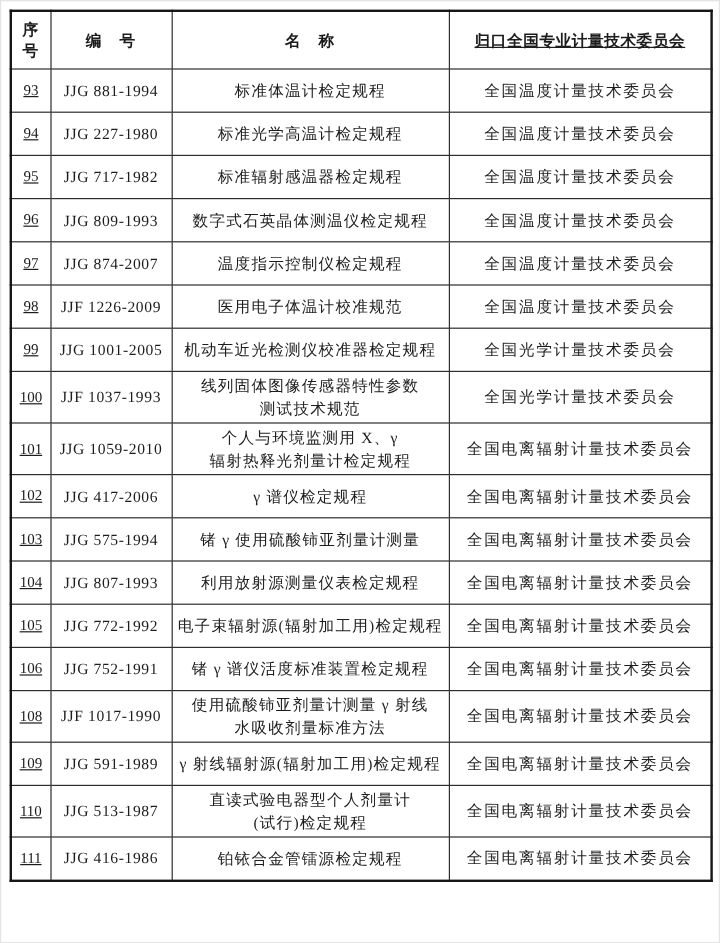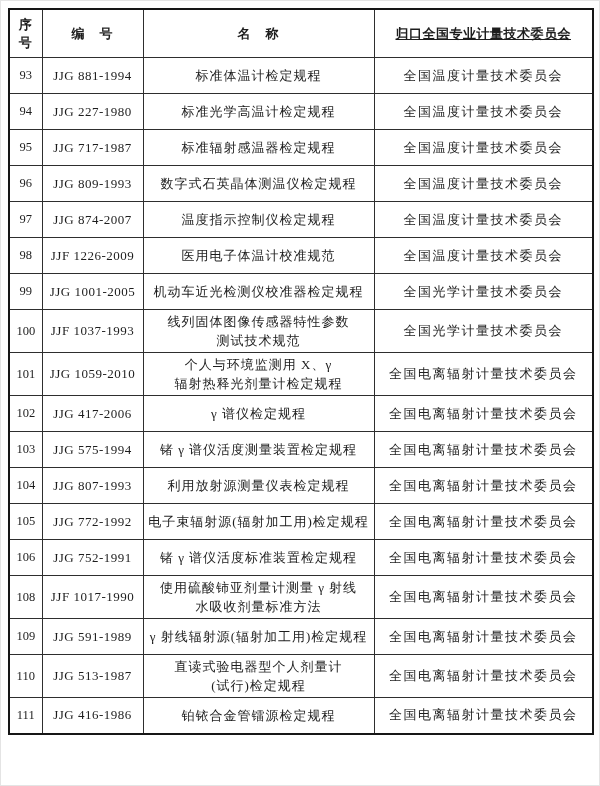--- a/index.html
+++ b/index.html
@@ -50,20 +50,21 @@
 
   tbody tr { height: 36px; }
 
   td {
     font-family: "Liberation Serif", "DejaVu Serif", serif;
     font-size: 13px;
   }
   td.cell-no {
     font-size: 12.5px;
     letter-spacing: 0;
+    text-decoration: underline;
   }
   td.cell-code {
     font-size: 13px;
     letter-spacing: 0.5px;
     white-space: nowrap;
   }
   td.cell-name {
     letter-spacing: 1px;
     white-space: pre-line;
     line-height: 19px;
@@ -102,21 +103,21 @@
     <td class="cell-committee">全国温度计量技术委员会</td>
   </tr>
         <tr>
     <td class="cell-no">94</td>
     <td class="cell-code">JJG 227-1980</td>
     <td class="cell-name">标准光学高温计检定规程</td>
     <td class="cell-committee">全国温度计量技术委员会</td>
   </tr>
         <tr>
     <td class="cell-no">95</td>
-    <td class="cell-code">JJG 717-1987</td>
+    <td class="cell-code">JJG 717-1982</td>
     <td class="cell-name">标准辐射感温器检定规程</td>
     <td class="cell-committee">全国温度计量技术委员会</td>
   </tr>
         <tr>
     <td class="cell-no">96</td>
     <td class="cell-code">JJG 809-1993</td>
     <td class="cell-name">数字式石英晶体测温仪检定规程</td>
     <td class="cell-committee">全国温度计量技术委员会</td>
   </tr>
         <tr>
@@ -153,21 +154,21 @@
   </tr>
         <tr>
     <td class="cell-no">102</td>
     <td class="cell-code">JJG 417-2006</td>
     <td class="cell-name">γ 谱仪检定规程</td>
     <td class="cell-committee">全国电离辐射计量技术委员会</td>
   </tr>
         <tr>
     <td class="cell-no">103</td>
     <td class="cell-code">JJG 575-1994</td>
-    <td class="cell-name">锗 γ 谱仪活度测量装置检定规程</td>
+    <td class="cell-name">锗 γ 使用硫酸铈亚剂量计测量</td>
     <td class="cell-committee">全国电离辐射计量技术委员会</td>
   </tr>
         <tr>
     <td class="cell-no">104</td>
     <td class="cell-code">JJG 807-1993</td>
     <td class="cell-name">利用放射源测量仪表检定规程</td>
     <td class="cell-committee">全国电离辐射计量技术委员会</td>
   </tr>
         <tr>
     <td class="cell-no">105</td>

